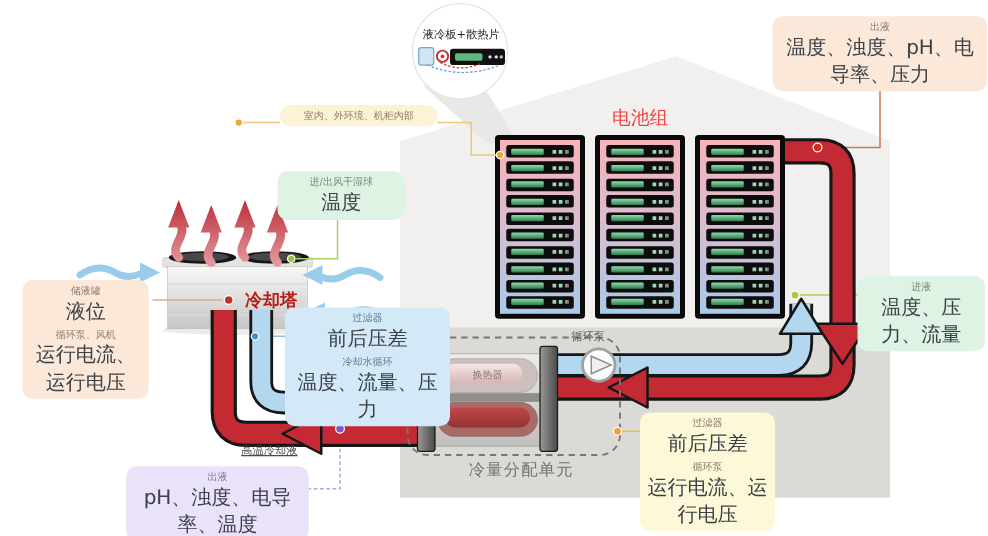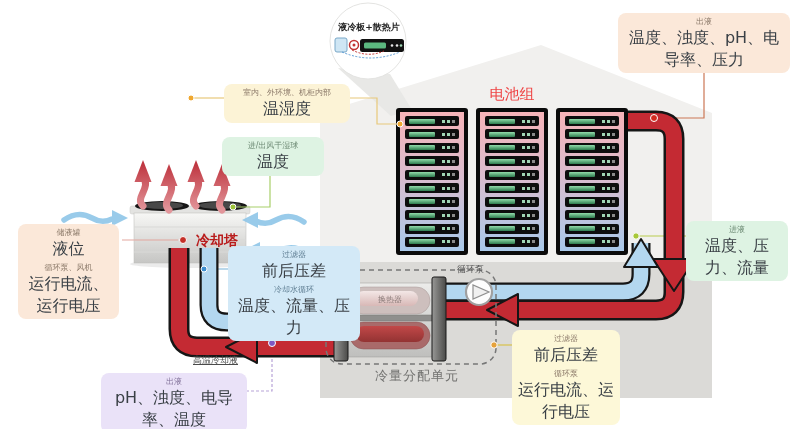--- a/index.html
+++ b/index.html
@@ -35,21 +35,21 @@
   .purple .t{color:#83739b;}
   .cream{background:#fdf8d8;}
   .flabel{position:absolute;color:#4a4a4a;}
   .lbl-battery{left:452px;top:85px;width:120px;text-align:center;font-size:15px;color:#ef4444;}
   .lbl-tower{left:196px;top:232px;font-size:14px;font-weight:bold;color:#b91c1c;}
   .lbl-cdu{left:352px;top:367px;width:130px;text-align:center;font-size:13px;color:#71716f;letter-spacing:1px;}
   .lbl-pump{left:457px;top:263px;font-size:9px;color:#555;}
   .lbl-hx{left:366px;top:294px;width:48px;text-align:center;font-size:8px;color:#8a7a78;}
   .lbl-cold{left:272px;top:303px;font-size:9px;}
   .lbl-hot{left:193px;top:354px;font-size:9px;text-decoration:underline;}
-  .lbl-callout{left:330px;top:21px;width:78px;text-align:center;font-size:9px;font-weight:bold;color:#222;}
+  .lbl-callout{left:330px;top:21px;width:78px;text-align:center;font-size:9px;font-weight:normal;color:#222;}
 </style>
 </head>
 <body>
 
 <div id="canvas">
 
   <svg id="bg" width="790" height="429" viewBox="0 0 790 429">
     <defs>
       <linearGradient id="towerG" x1="0" y1="0" x2="0" y2="1">
         <stop offset="0" stop-color="#f7f7f5"></stop>
@@ -431,21 +431,20 @@
     <div class="flabel lbl-cold">低温冷却液</div>
     <div class="flabel lbl-hot">高温冷却液</div>
 
     <div class="sbox peach" style="left:618px;top:13px;width:172px;">
       <div class="t">出液</div>
       <div class="v">温度、浊度、pH、电导率、压力</div>
     </div>
 
     <div class="sbox yellow" style="left:224px;top:84px;width:126px;">
       <div class="t">室内、外环境、机柜内部</div>
-      <div class="v">温湿度</div>
     </div>
 
     <div class="sbox green" style="left:222px;top:137px;width:102px;">
       <div class="t">进/出风干湿球</div>
       <div class="v">温度</div>
     </div>
 
     <div class="sbox peach" style="left:18px;top:224px;width:101px;">
       <div class="t">储液罐</div>
       <div class="v">液位</div>

